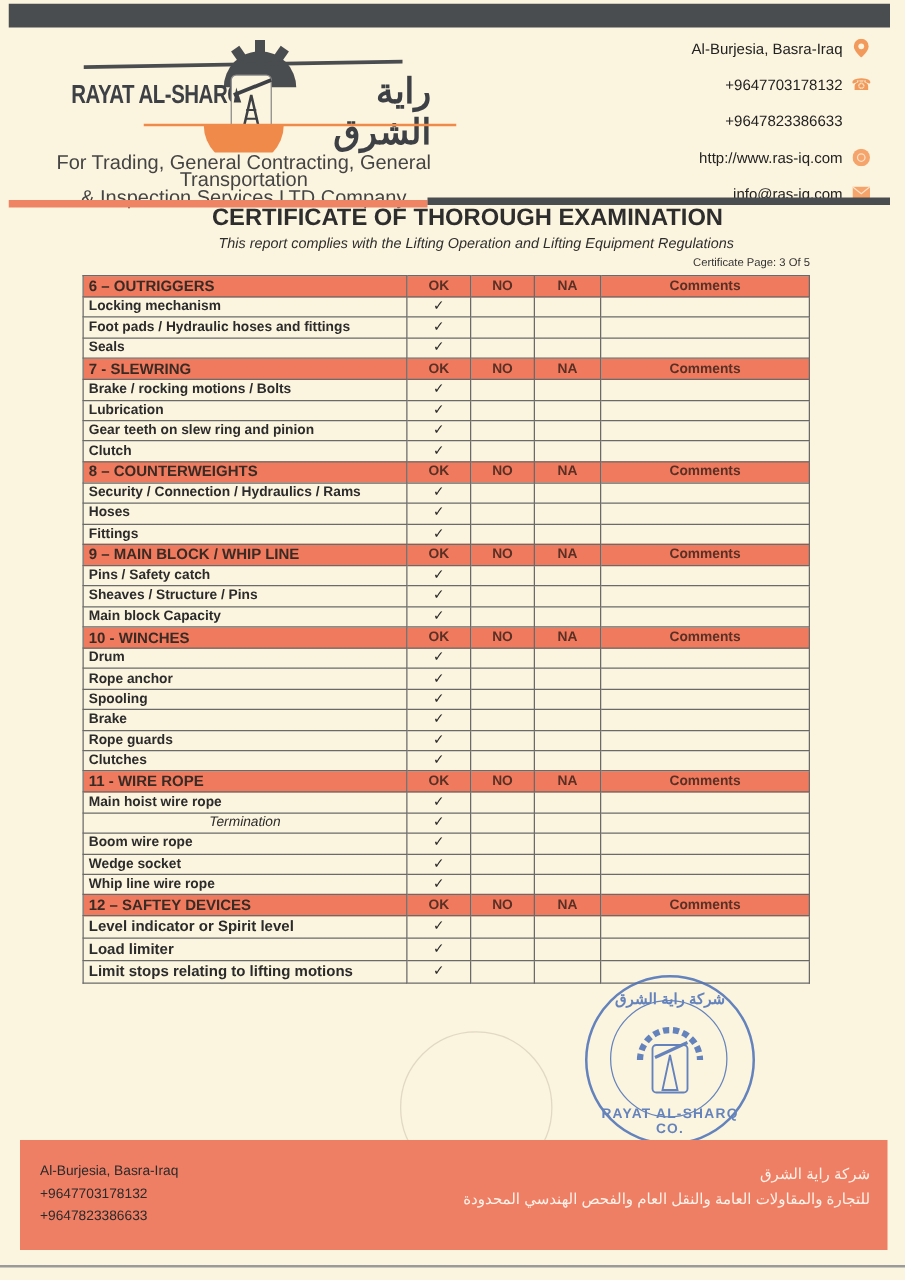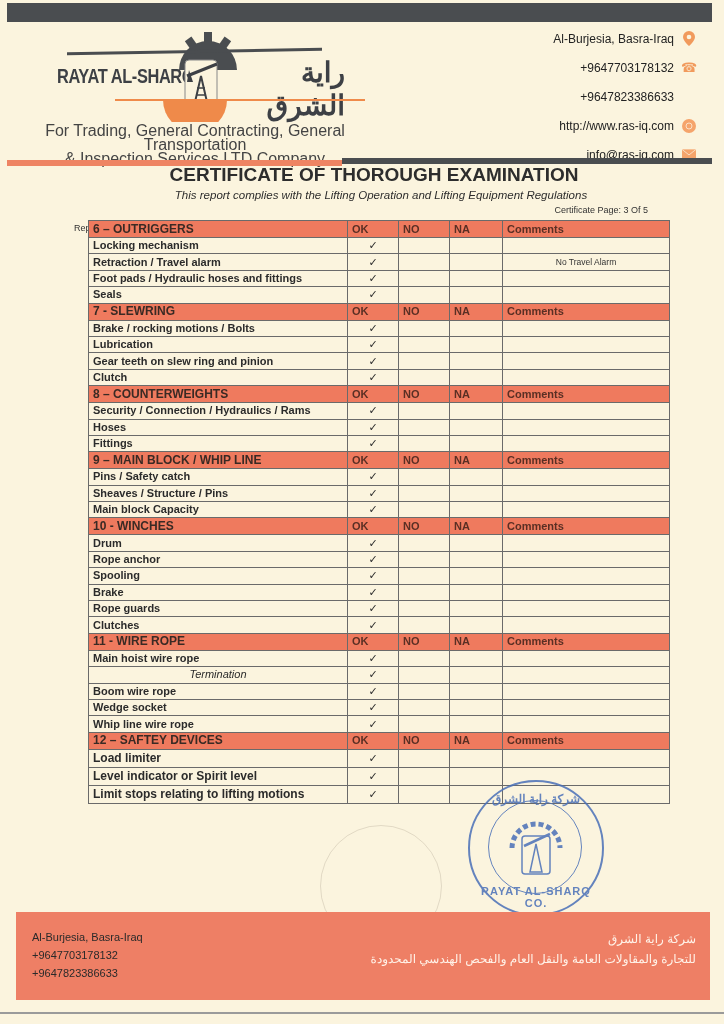--- a/index.html
+++ b/index.html
@@ -17,25 +17,25 @@
   .contacts { position:absolute; right:28px; top:24px; text-align:right; font-size:12px; color:#222; }
   .contacts .row { height:29px; display:flex; justify-content:flex-end; align-items:center; gap:8px; }
   .contacts .ic { width:14px; height:14px; display:inline-flex; align-items:center; justify-content:center; color:#f19a5c; font-size:13px; }
   .divider { position:absolute; top:160px; height:6px; }
   .divider.orange { left:7px; width:335px; background:#ee8463; }
   .divider.gray { left:342px; width:370px; background:#4a4d50; top:158px; }
   .title { position:absolute; top:164px; left:0; width:724px; text-align:center; font-weight:bold; font-size:19px; color:#2d2d2d; padding-left:12px; }
   .subtitle { position:absolute; top:189px; left:0; width:724px; text-align:center; font-size:11.5px; color:#2d2d2d; padding-left:38px; box-sizing:border-box;font-style:italic;}
   .report-num { position:absolute; top:223px; left:74px; font-size:9px; color:#333; }
   .cert-page { position:absolute; top:205px; right:76px; font-size:9px; color:#333; }
-  table.cx { position:absolute; left:88px; top:220px; width:582px; border-collapse:collapse; }
+  table.cx { position:absolute; left:66px; top:220px; width:582px; border-collapse:collapse; }
   table.cx td { border:1px solid #6a6a6a; font-size:11px; height:15.4px; padding:0 4px; line-height:13px; }
   table.cx tr.hdr td { background:#ef7a5e; height:16px; font-weight:bold; }
   table.cx tr.hdr td.sec { font-size:12px; color:#3a2a24; }
-  table.cx tr.hdr td.col { text-align:left; color:#5a2f24; font-size:11px; }
+  table.cx tr.hdr td.col { text-align:center; color:#5a2f24; font-size:11px; }
   table.cx td.item { font-weight:bold; color:#2b2b2b; width:250px; }
   table.cx td.item.it { font-style:italic; font-weight:normal;text-align:center; }
   table.cx td.ok { text-align:center; width:42px; font-size:11px; }
   table.cx td.no { width:42px; }
   table.cx td.na { width:44px; }
   table.cx td.cm { text-align:center; font-size:8.5px; color:#333; }
   table.cx tr.big td.item { font-size:12px; height:17px; }
   .stamp { position:absolute; left:468px; top:780px; width:132px; height:132px; border:2px solid #4a70b8; border-radius:50%; opacity:0.85; }
   .stamp .inner { position:absolute; left:18px; top:18px; width:92px; height:92px; border:1px solid #4a70b8; border-radius:50%; }
   .stamp .txt-top { position:absolute; left:0; top:10px; width:132px; text-align:center; color:#4a70b8; font-size:12px; font-weight:bold; direction:rtl; }
@@ -135,27 +135,20 @@
         <td class="col">Comments</td>
       </tr>
       <tr>
         <td class="item">Locking mechanism</td>
         <td class="ok">✓</td>
         <td class="no"></td>
         <td class="na"></td>
         <td class="cm"></td>
       </tr>
       <tr>
-        <td class="item">Retraction / Travel alarm</td>
-        <td class="ok">✓</td>
-        <td class="no"></td>
-        <td class="na"></td>
-        <td class="cm">No Travel Alarm</td>
-      </tr>
-      <tr>
         <td class="item">Foot pads / Hydraulic hoses and fittings</td>
         <td class="ok">✓</td>
         <td class="no"></td>
         <td class="na"></td>
         <td class="cm"></td>
       </tr>
       <tr>
         <td class="item">Seals</td>
         <td class="ok">✓</td>
         <td class="no"></td>
@@ -343,30 +336,30 @@
         <td class="no"></td>
         <td class="na"></td>
         <td class="cm"></td>
       </tr>
       <tr class="hdr">
         <td class="sec">12 – SAFTEY DEVICES</td>
         <td class="col">OK</td>
         <td class="col">NO</td>
         <td class="col">NA</td>
         <td class="col">Comments</td>
+      </tr>
+      <tr class="big">
+        <td class="item">Level indicator or Spirit level</td>
+        <td class="ok">✓</td>
+        <td class="no"></td>
+        <td class="na"></td>
+        <td class="cm"></td>
       </tr>
       <tr class="big">
         <td class="item">Load limiter</td>
-        <td class="ok">✓</td>
-        <td class="no"></td>
-        <td class="na"></td>
-        <td class="cm"></td>
-      </tr>
-      <tr class="big">
-        <td class="item">Level indicator or Spirit level</td>
         <td class="ok">✓</td>
         <td class="no"></td>
         <td class="na"></td>
         <td class="cm"></td>
       </tr>
       <tr class="big">
         <td class="item">Limit stops relating to lifting motions</td>
         <td class="ok">✓</td>
         <td class="no"></td>
         <td class="na"></td>

